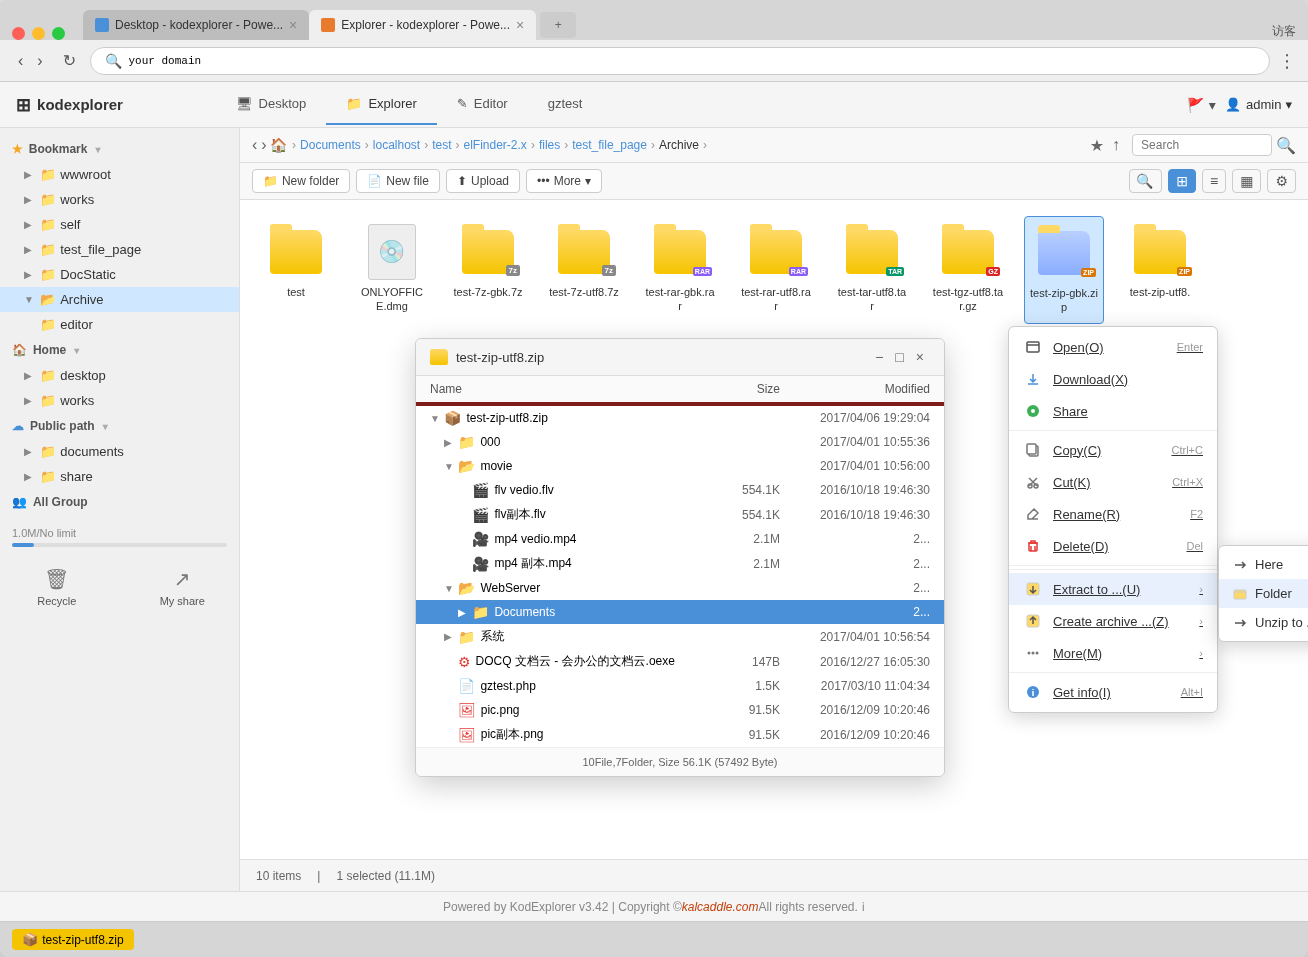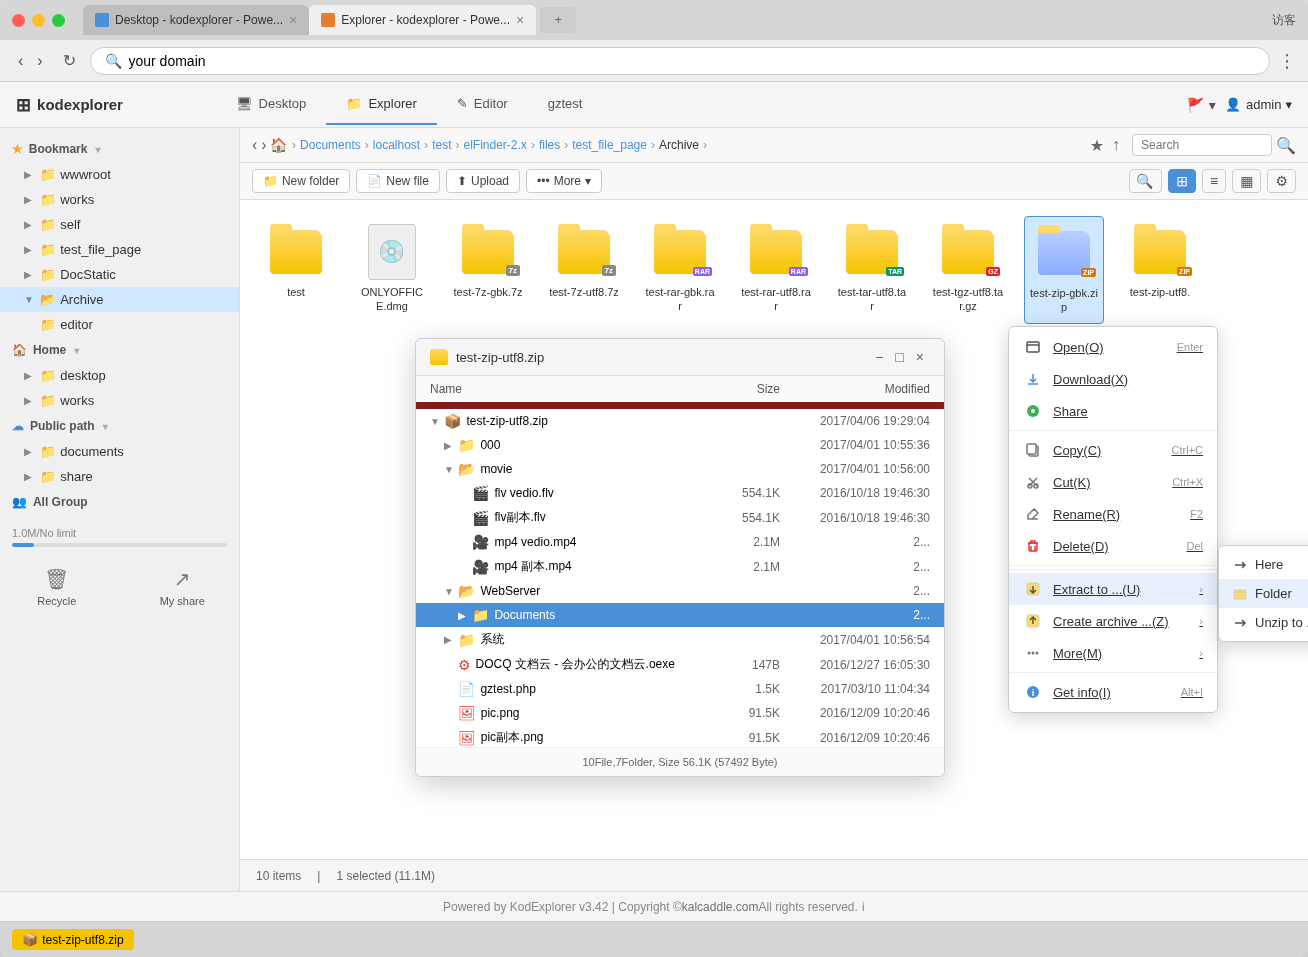--- a/index.html
+++ b/index.html
@@ -1,34 +1,34 @@
 <!DOCTYPE html>
 <html><head>
   <meta charset="utf-8">
   <style>
     * { box-sizing: border-box; margin: 0; padding: 0; }
     body { font-family: -apple-system, BlinkMacSystemFont, 'Segoe UI', sans-serif; font-size: 13px; background: #e8e8e8; width: 1308px; height: 957px; overflow: hidden; }
 
     
     .browser-frame { background: #d6d6d6; width: 100%; height: 957px; display: flex; flex-direction: column; border-radius: 8px; overflow: hidden; box-shadow: 0 4px 20px rgba(0,0,0,0.3); }
-    .title-bar { background: #d6d6d6; height: 40px; display: flex; align-items: center; padding: 0 12px; gap: 8px; }
+    .title-bar { background: #d6d6d6; height: 40px; display: flex; align-items: flex-end; padding: 0 12px; gap: 8px; }
     .traffic-lights { display: flex; gap: 7px; align-items: center; }
     .traffic-light { width: 13px; height: 13px; border-radius: 50%; }
     .tl-red { background: #ff5f57; }
     .tl-yellow { background: #ffbd2e; }
     .tl-green { background: #28ca41; }
     .tab-bar { display: flex; align-items: center; flex: 1; margin-left: 10px; gap: 0; }
     .browser-tab { display: flex; align-items: center; background: #bdbdbd; border-radius: 6px 6px 0 0; padding: 5px 12px; font-size: 12px; color: #333; gap: 6px; height: 30px; min-width: 180px; }
     .browser-tab.active { background: #efefef; }
     .browser-tab .tab-favicon { width: 14px; height: 14px; background: #4a90d9; border-radius: 2px; display: inline-block; }
     .browser-tab .tab-close { margin-left: auto; color: #888; cursor: pointer; font-size: 14px; }
     .nav-bar { background: #efefef; height: 42px; display: flex; align-items: center; padding: 0 12px; gap: 8px; border-bottom: 1px solid #ccc; }
     .nav-btn { background: none; border: none; cursor: pointer; color: #555; font-size: 16px; padding: 4px 6px; border-radius: 4px; }
     .address-bar { flex: 1; background: white; border: 1px solid #ccc; border-radius: 20px; padding: 5px 14px; font-size: 13px; color: #333; display: flex; align-items: center; gap: 6px; }
-    .address-bar input { border: none; outline: none; flex: 1; font-size: 14px; }
+    .address-bar input { border: none; outline: none; flex: 1; font-size: 11px; font-family: Liberation Mono, monospace; }
     .nav-more { color: #555; font-size: 18px; }
     .visitor-label { font-size: 12px; color: #555; margin-left: 8px; }
 
     
     .app { display: flex; flex-direction: column; flex: 1; background: #f5f5f5; }
     .app-header { background: #f5f5f5; height: 46px; display: flex; align-items: center; padding: 0 16px; border-bottom: 1px solid #ddd; gap: 20px; }
     .app-logo { display: flex; align-items: center; gap: 6px; font-size: 15px; font-weight: bold; color: #333; min-width: 180px; }
     .header-tabs { display: flex; gap: 0; }
     .header-tab { padding: 12px 20px; font-size: 13px; color: #555; cursor: pointer; border-bottom: 2px solid transparent; display: flex; align-items: center; gap: 6px; }
     .header-tab.active { color: #333; border-bottom: 2px solid #4a90d9; }
@@ -87,21 +87,21 @@
     .badge-zip { background: #d97706; }
     .file-label { font-size: 11px; color: #333; text-align: center; margin-top: 5px; word-break: break-all; line-height: 1.3; max-width: 76px; overflow: hidden; }
 
     
     .zip-dialog { position: fixed; top: 338px; left: 415px; width: 530px; background: white; border: 1px solid #ccc; border-radius: 6px; box-shadow: 0 8px 30px rgba(0,0,0,0.2); z-index: 100; }
     .zip-dialog-header { display: flex; align-items: center; background: #f5f5f5; border-bottom: 1px solid #ddd; padding: 8px 14px; border-radius: 6px 6px 0 0; }
     .zip-dialog-icon { width: 18px; height: 16px; background: linear-gradient(180deg, #ffd966 0%, #f5c400 100%); border-radius: 2px 4px 2px 2px; margin-right: 8px; }
     .zip-dialog-title { font-size: 13px; color: #333; font-weight: 500; flex: 1; }
     .zip-dialog-ctrl { background: none; border: none; cursor: pointer; font-size: 14px; color: #666; padding: 2px 6px; }
     .zip-dialog-body { display: flex; flex-direction: column; height: 400px; }
-    .zip-col-headers { display: flex; padding: 6px 14px; border-bottom: 7px solid #7f1d1d; background: #fafafa; }
+    .zip-col-headers { display: flex; padding: 6px 14px; border-bottom: 4px solid #7f1d1d; background: #fafafa; }
     .zip-col-name { flex: 1; font-size: 12px; color: #555; font-weight: 500; }
     .zip-col-size { width: 80px; text-align: right; font-size: 12px; color: #555; font-weight: 500; }
     .zip-col-modified { width: 150px; text-align: right; font-size: 12px; color: #555; font-weight: 500; }
     .zip-tree { flex: 1; overflow-y: auto; }
     .zip-row { display: flex; align-items: center; padding: 4px 14px; font-size: 12px; cursor: pointer; }
     .zip-row.selected { background: #4a90d9; color: white; }
     .zip-row.selected .zip-row-modified, .zip-row.selected .zip-row-size { color: white; }
     .zip-expand { font-size: 10px; color: #888; width: 14px; cursor: pointer; }
     .zip-row.selected .zip-expand { color: white; }
     .zip-row-icon { font-size: 14px; margin-right: 5px; }
@@ -123,21 +123,21 @@
     
     .submenu { position: fixed; top: 545px; left: 1218px; width: 150px; background: white; border: 1px solid #ccc; border-radius: 6px; box-shadow: 0 4px 20px rgba(0,0,0,0.18); z-index: 300; padding: 4px 0; }
     .submenu-item { display: flex; align-items: center; padding: 7px 14px; font-size: 13px; color: #333; cursor: pointer; gap: 8px; }
     .submenu-item.active { background: #e8f0fe; }
 
     
     .status-bar { background: #f5f5f5; border-top: 1px solid #ddd; height: 32px; display: flex; align-items: center; padding: 0 16px; font-size: 12px; color: #666; gap: 16px; }
 
     
     .app-footer { background: #f5f5f5; height: 30px; display: flex; align-items: center; justify-content: center; font-size: 12px; color: #888; border-top: 1px solid #ddd; }
-    .footer-link { color: #737373; text-decoration: none; }
+    .footer-link { color: #c2410c; text-decoration: none; font-style: italic; }
 
     .nav-arrows { display: flex; gap: 2px; }
   </style>
 </head>
 <body>
 
 <div class="browser-frame">
 
   <div class="title-bar">
     <div class="traffic-lights">

